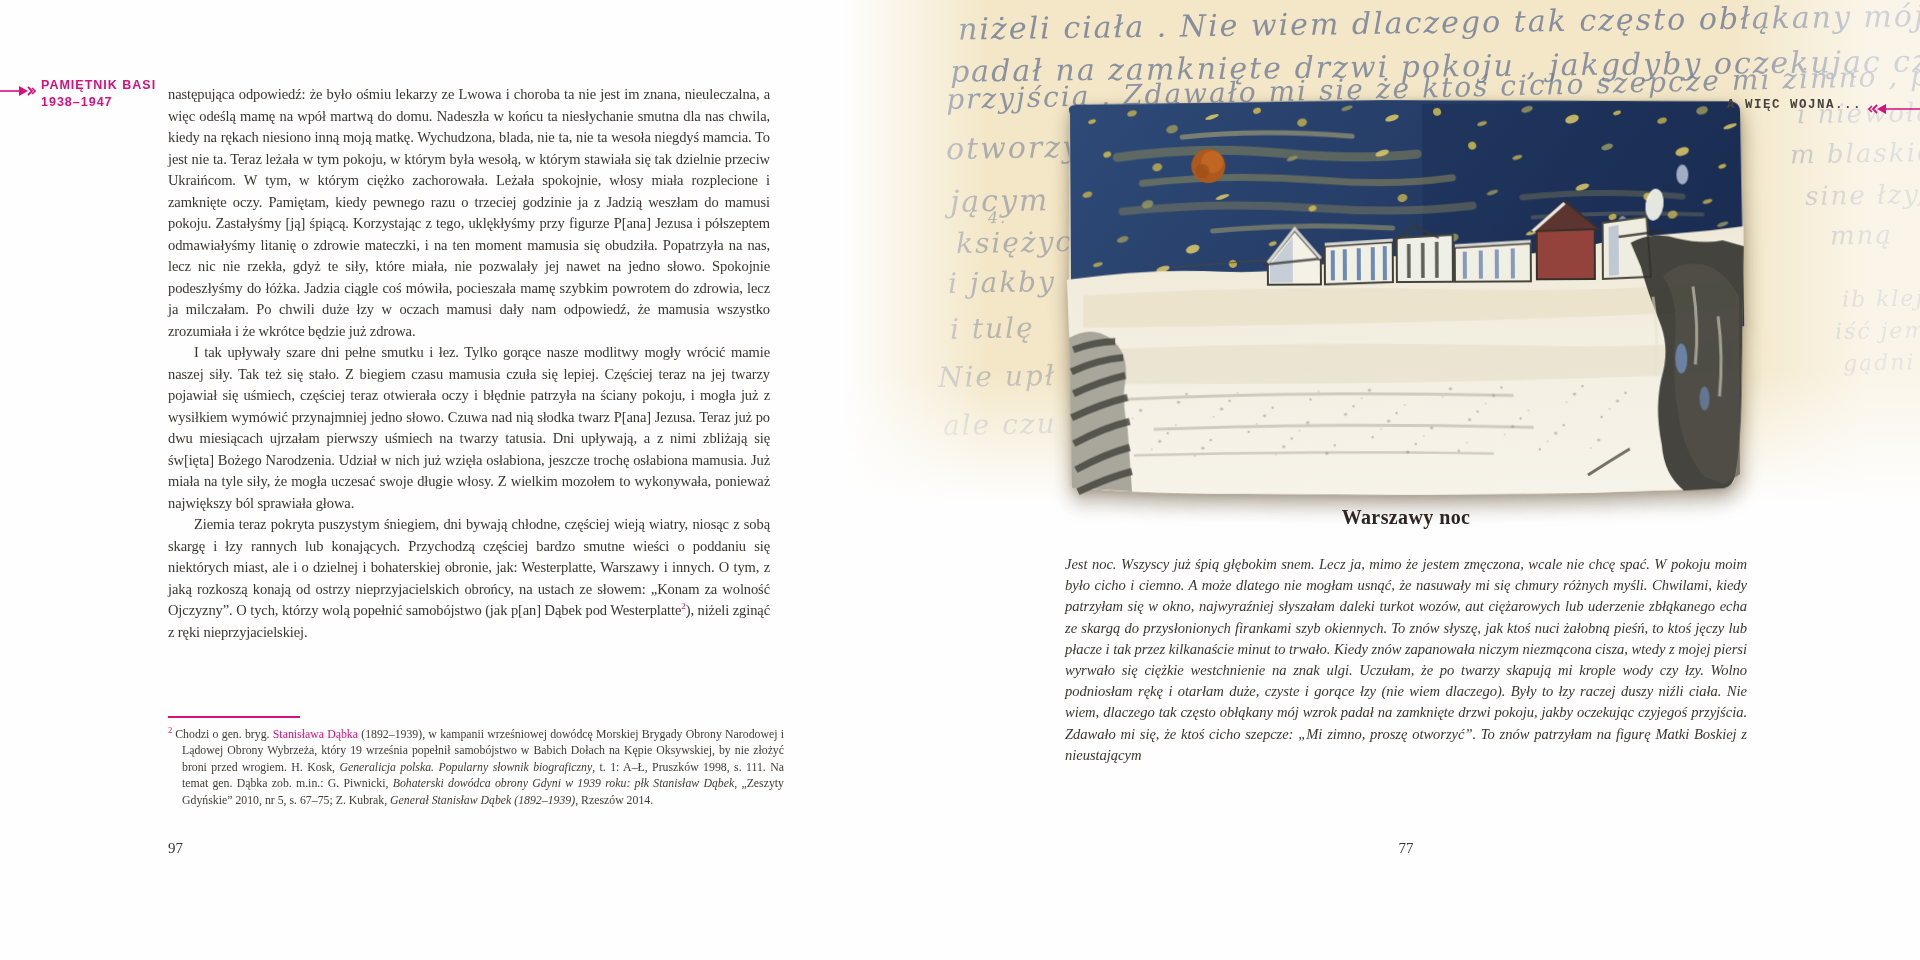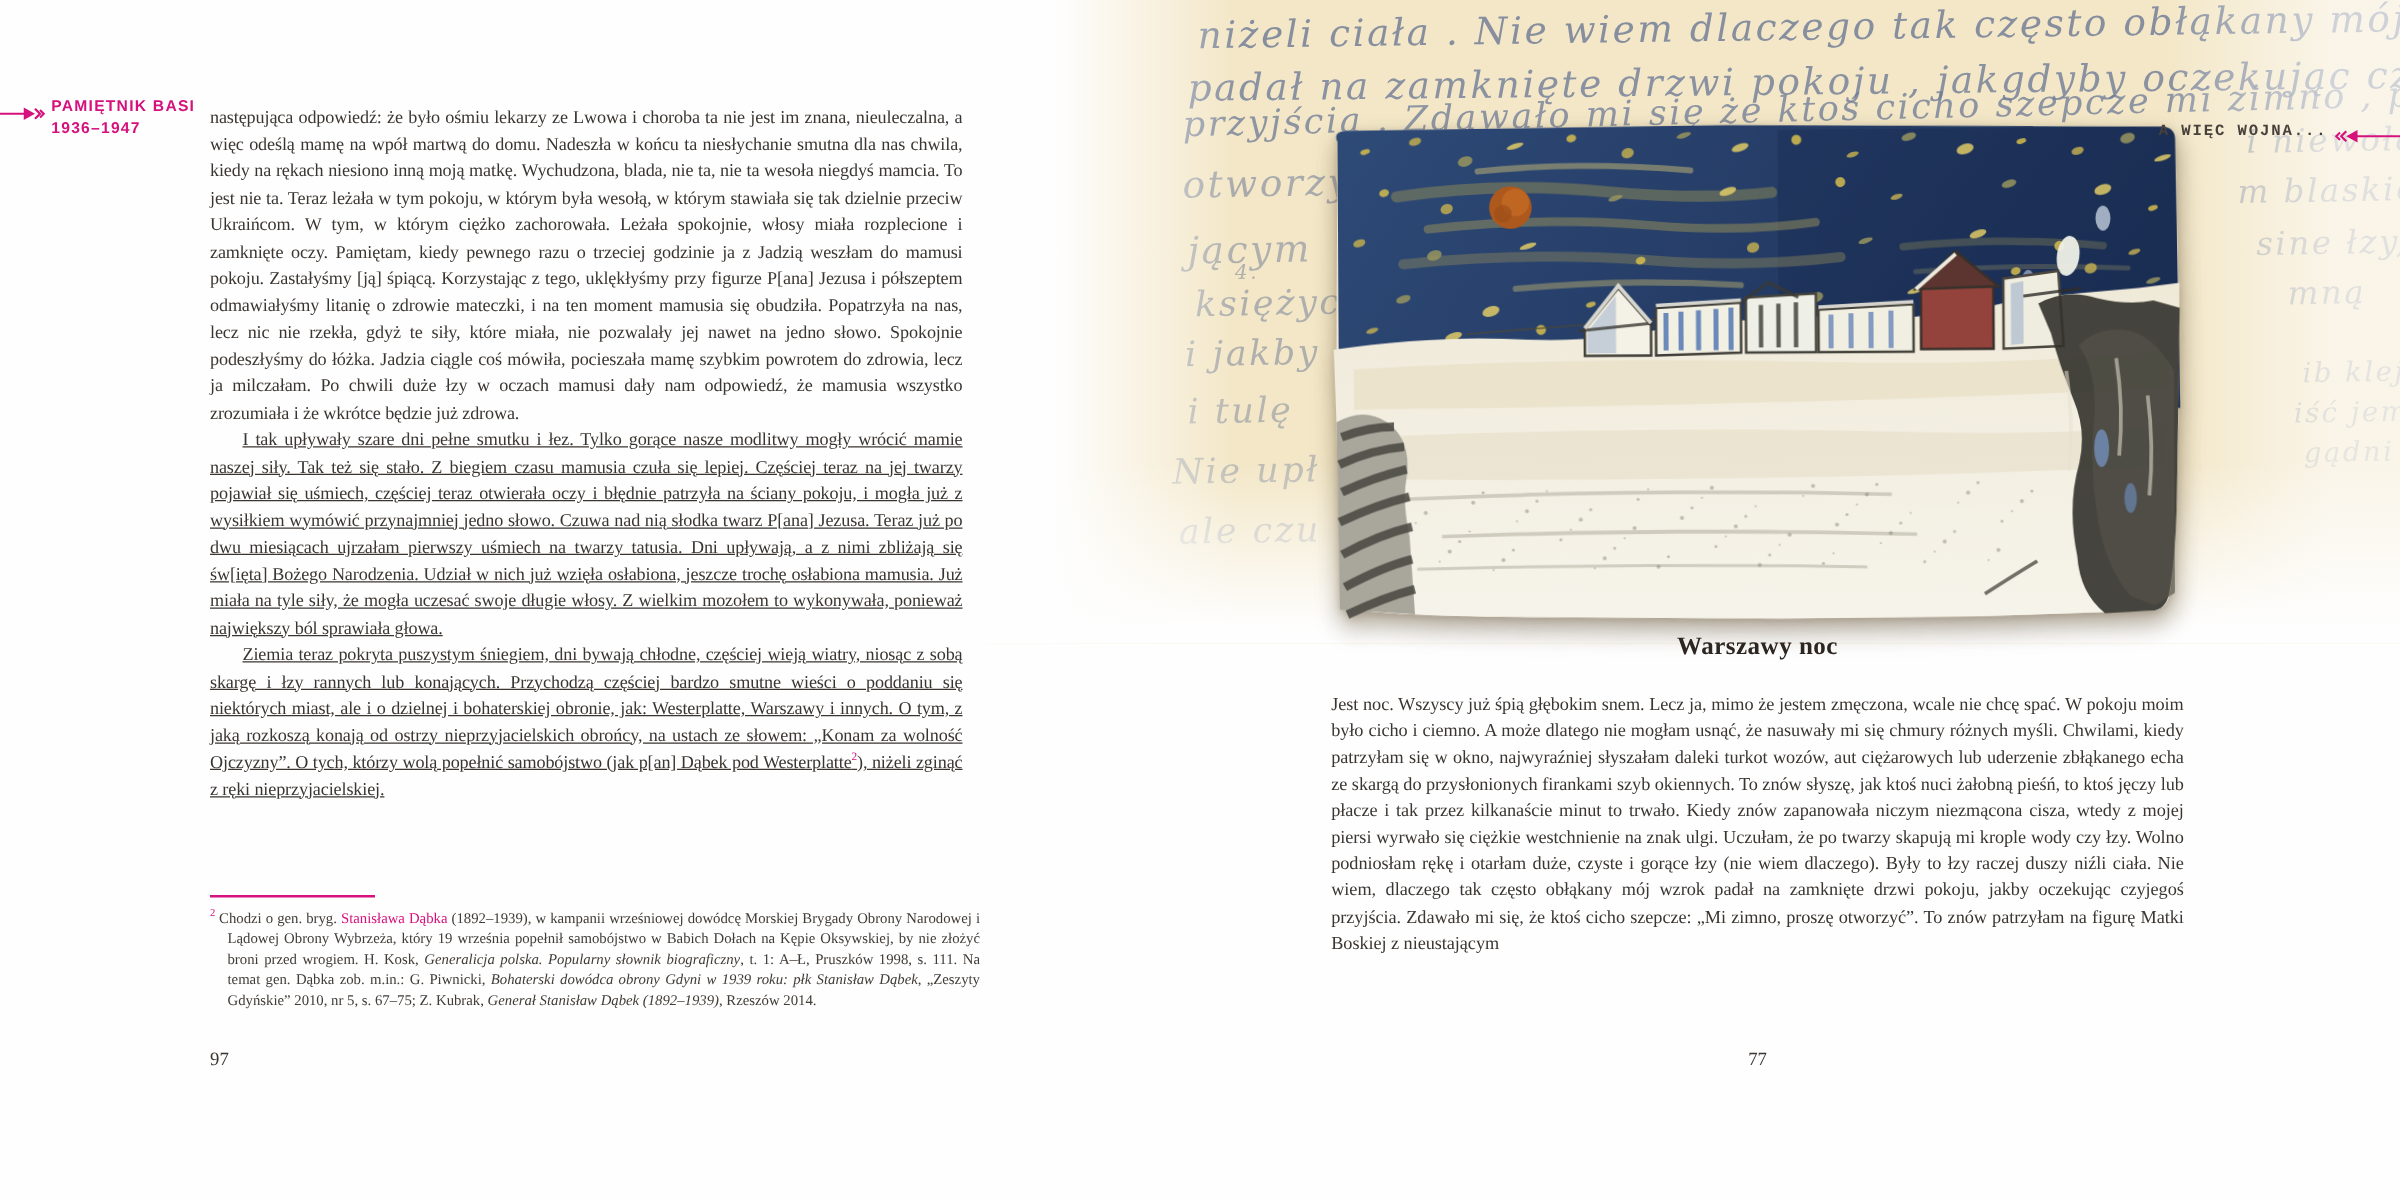--- a/index.html
+++ b/index.html
@@ -11,21 +11,21 @@
   }
   
   .lp-ornament{position:absolute;left:0;top:84px;width:36px;height:14px;}
   .lp-title{position:absolute;left:41px;top:78px;font-family:"Liberation Sans",sans-serif;
     font-weight:bold;font-size:12.5px;letter-spacing:1px;color:#d6107c;}
   .lp-years{position:absolute;left:41px;top:95px;font-family:"Liberation Sans",sans-serif;
     font-weight:bold;font-size:12.5px;letter-spacing:1px;color:#d6107c;}
   #left-column{position:absolute;left:168px;top:84px;width:602px;
     font-size:14.5px;line-height:21.5px;letter-spacing:-0.1px;text-align:justify;}
   .para{margin:0;}
-  .para.indent{text-indent:26px;text-decoration:underline;}
+  .para.indent{text-indent:26px;}
   .s-accent{color:#d6107c;}
   .s-italic{font-style:italic;}
   .s-sup{color:#d6107c;font-size:9px;vertical-align:super;line-height:0;}
   #footnote-rule{position:absolute;left:168px;top:716px;width:132px;height:2px;background:#d6107c;}
   #footnote{position:absolute;left:168px;top:726px;width:602px;
     font-size:11.8px;line-height:16.4px;text-align:justify;color:#403b36;
     padding-left:14px;text-indent:-14px;}
   .fn-marker{color:#d6107c;font-size:8.5px;vertical-align:super;line-height:0;margin-right:3px;}
   #page-num-left{position:absolute;left:168px;top:840px;font-size:15px;color:#3a3531;}
   
@@ -44,21 +44,21 @@
     transform:rotate(-0.3deg);
     filter:drop-shadow(1px 9px 10px rgba(100,85,60,.45)) drop-shadow(0 2px 3px rgba(120,100,70,.3));}
   
   .rp-title{position:absolute;left:1560px;top:98px;width:302px;text-align:right;
     font-family:Liberation Mono, monospace;font-weight:bold;font-size:12.5px;
     letter-spacing:1.5px;color:#48403a;z-index:6;}
   .rp-ornament{position:absolute;left:1868px;top:102px;width:52px;height:14px;z-index:6;}
   #section-title{position:absolute;left:1065px;top:506px;width:682px;text-align:center;
     font-size:20px;font-weight:bold;letter-spacing:.4px;color:#2d2520;z-index:6;}
   #right-column{position:absolute;left:1065px;top:554px;width:682px;
-    font-size:14.6px;line-height:21.2px;letter-spacing:-0.05px;text-align:justify;z-index:6;}
+    font-size:14.6px;line-height:21.2px;letter-spacing:-0.05px;text-align:justify;z-index:6;font-style:italic;}
   #page-num-right{position:absolute;left:1065px;top:840px;width:682px;text-align:center;
     font-size:15px;color:#3a3531;z-index:6;}
 </style>
 </head>
 <body>
 
 <div id="paper">
   <div id="hw-layer">
       <span class="hw" style="left: 170px; top: 4px; font-size: 30px; opacity: 0.8; transform: rotate(-0.8deg);">niżeli ciała . Nie wiem dlaczego tak często obłąkany mój wzrok</span>
       <span class="hw" style="left: 162px; top: 48px; font-size: 30px; opacity: 0.78; transform: rotate(-0.6deg);">padał na zamknięte drzwi pokoju , jakgdyby oczekując czyjegoś</span>
@@ -84,21 +84,21 @@
   <div class="fade-right"></div>
 </div>
 
 <svg class="lp-ornament" viewBox="0 0 36 14">
   <line x1="0" y1="7" x2="20" y2="7" stroke="#d6107c" stroke-width="1.6"></line>
   <path d="M19,2 L28,7 L19,12 Z" fill="#d6107c"></path>
   <path d="M28,3 L32,7 L28,11" fill="none" stroke="#d6107c" stroke-width="1.8"></path>
   <path d="M32,4 L35,7 L32,10" fill="none" stroke="#d6107c" stroke-width="1.6"></path>
 </svg>
 <div class="lp-title">PAMIĘTNIK BASI</div>
-<div class="lp-years">1936–1947</div>
+<div class="lp-years">1938–1947</div>
 
 <div id="left-column">
     <p class="para"><span>następująca odpowiedź: że było ośmiu lekarzy ze Lwowa i choroba ta nie jest im znana, nieuleczalna, a więc odeślą mamę na wpół martwą do domu. Nadeszła w końcu ta niesłychanie smutna dla nas chwila, kiedy na rękach niesiono inną moją matkę. Wychudzona, blada, nie ta, nie ta wesoła niegdyś mamcia. To jest nie ta. Teraz leżała w tym pokoju, w którym była wesołą, w którym stawiała się tak dzielnie przeciw Ukraińcom. W tym, w którym ciężko zachorowała. Leżała spokojnie, włosy miała rozplecione i zamknięte oczy. Pamiętam, kiedy pewnego razu o trzeciej godzinie ja z Jadzią weszłam do mamusi pokoju. Zastałyśmy [ją] śpiącą. Korzystając z tego, uklękłyśmy przy figurze P[ana] Jezusa i półszeptem odmawiałyśmy litanię o zdrowie mateczki, i na ten moment mamusia się obudziła. Popatrzyła na nas, lecz nic nie rzekła, gdyż te siły, które miała, nie pozwalały jej nawet na jedno słowo. Spokojnie podeszłyśmy do łóżka. Jadzia ciągle coś mówiła, pocieszała mamę szybkim powrotem do zdrowia, lecz ja milczałam. Po chwili duże łzy w oczach mamusi dały nam odpowiedź, że mamusia wszystko zrozumiała i że wkrótce będzie już zdrowa.</span></p>
     <p class="para indent"><span>I tak upływały szare dni pełne smutku i łez. Tylko gorące nasze modlitwy mogły wrócić mamie naszej siły. Tak też się stało. Z biegiem czasu mamusia czuła się lepiej. Częściej teraz na jej twarzy pojawiał się uśmiech, częściej teraz otwierała oczy i błędnie patrzyła na ściany pokoju, i mogła już z wysiłkiem wymówić przynajmniej jedno słowo. Czuwa nad nią słodka twarz P[ana] Jezusa. Teraz już po dwu miesiącach ujrzałam pierwszy uśmiech na twarzy tatusia. Dni upływają, a z nimi zbliżają się św[ięta] Bożego Narodzenia. Udział w nich już wzięła osłabiona, jeszcze trochę osłabiona mamusia. Już miała na tyle siły, że mogła uczesać swoje długie włosy. Z wielkim mozołem to wykonywała, ponieważ największy ból sprawiała głowa.</span></p>
     <p class="para indent"><span>Ziemia teraz pokryta puszystym śniegiem, dni bywają chłodne, częściej wieją wiatry, niosąc z sobą skargę i łzy rannych lub konających. Przychodzą częściej bardzo smutne wieści o poddaniu się niektórych miast, ale i o dzielnej i bohaterskiej obronie, jak: Westerplatte, Warszawy i innych. O tym, z jaką rozkoszą konają od ostrzy nieprzyjacielskich obrońcy, na ustach ze słowem: „Konam za wolność Ojczyzny”. O tych, którzy wolą popełnić samobójstwo (jak p[an] Dąbek pod Westerplatte</span><span class="s-sup">2</span><span>), niżeli zginąć z ręki nieprzyjacielskiej.</span></p>
   </div>
 <div id="footnote-rule"></div>
 <div id="footnote"><span class="fn-marker">2</span><span>Chodzi o gen. bryg. </span><span class="s-accent">Stanisława Dąbka</span><span> (1892–1939), w kampanii wrześniowej dowódcę Morskiej Brygady Obrony Narodowej i Lądowej Obrony Wybrzeża, który 19 września popełnił samobójstwo w Babich Dołach na Kępie Oksywskiej, by nie złożyć broni przed wrogiem. H. Kosk, </span><span class="s-italic">Generalicja polska. Popularny słownik biograficzny</span><span>, t. 1: A–Ł, Pruszków 1998, s. 111. Na temat gen. Dąbka zob. m.in.: G. Piwnicki, </span><span class="s-italic">Bohaterski dowódca obrony Gdyni w 1939 roku: płk Stanisław Dąbek</span><span>, „Zeszyty Gdyńskie” 2010, nr 5, s. 67–75; Z. Kubrak, </span><span class="s-italic">Generał Stanisław Dąbek (1892–1939)</span><span>, Rzeszów 2014.</span></div>
 <div id="page-num-left">97</div>
 

